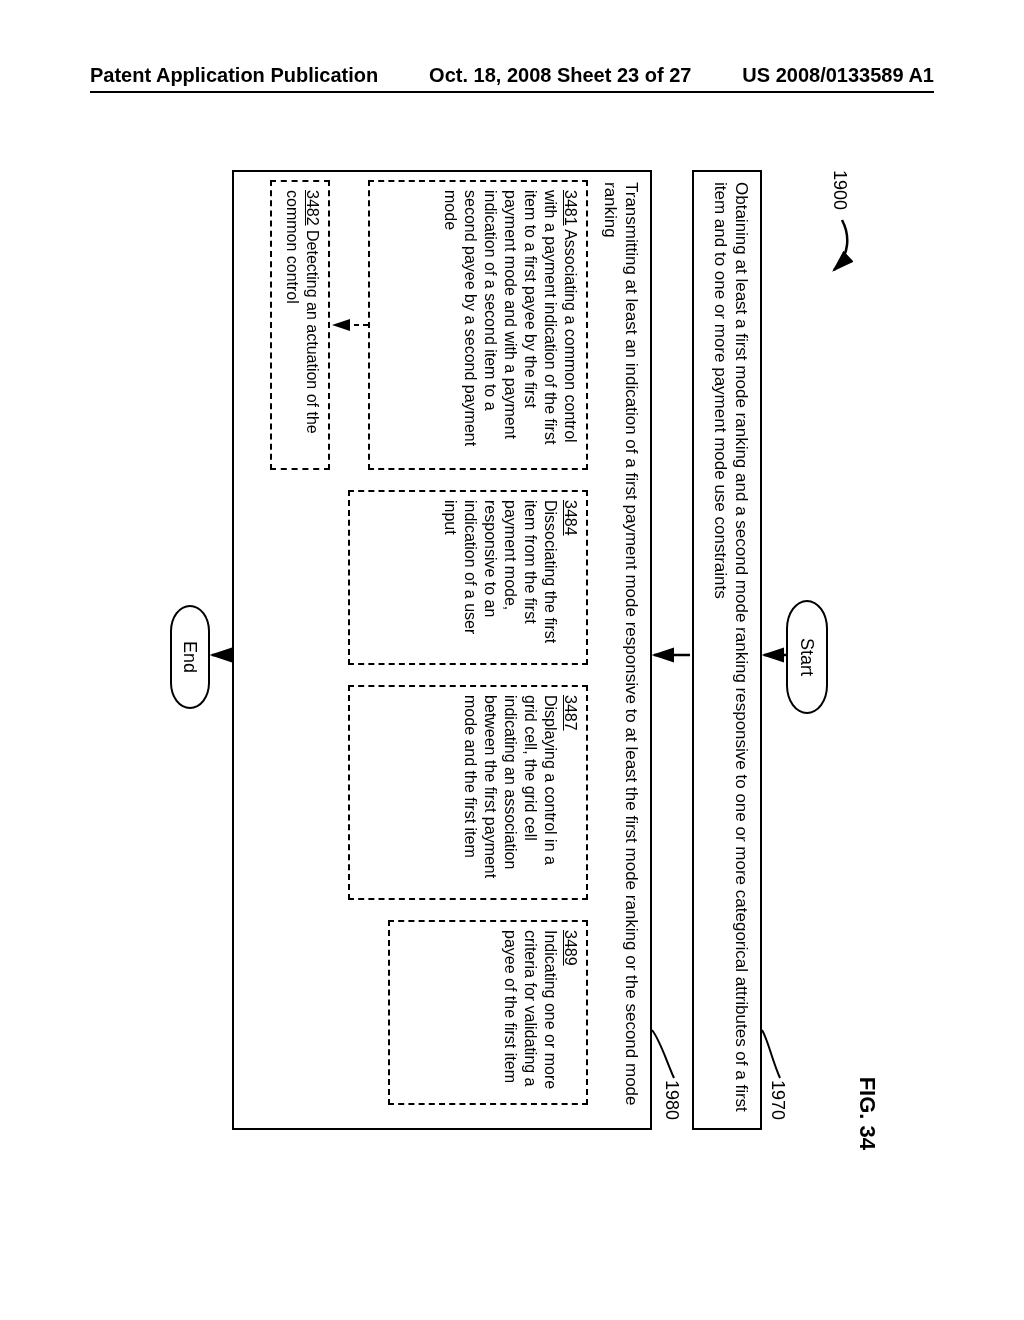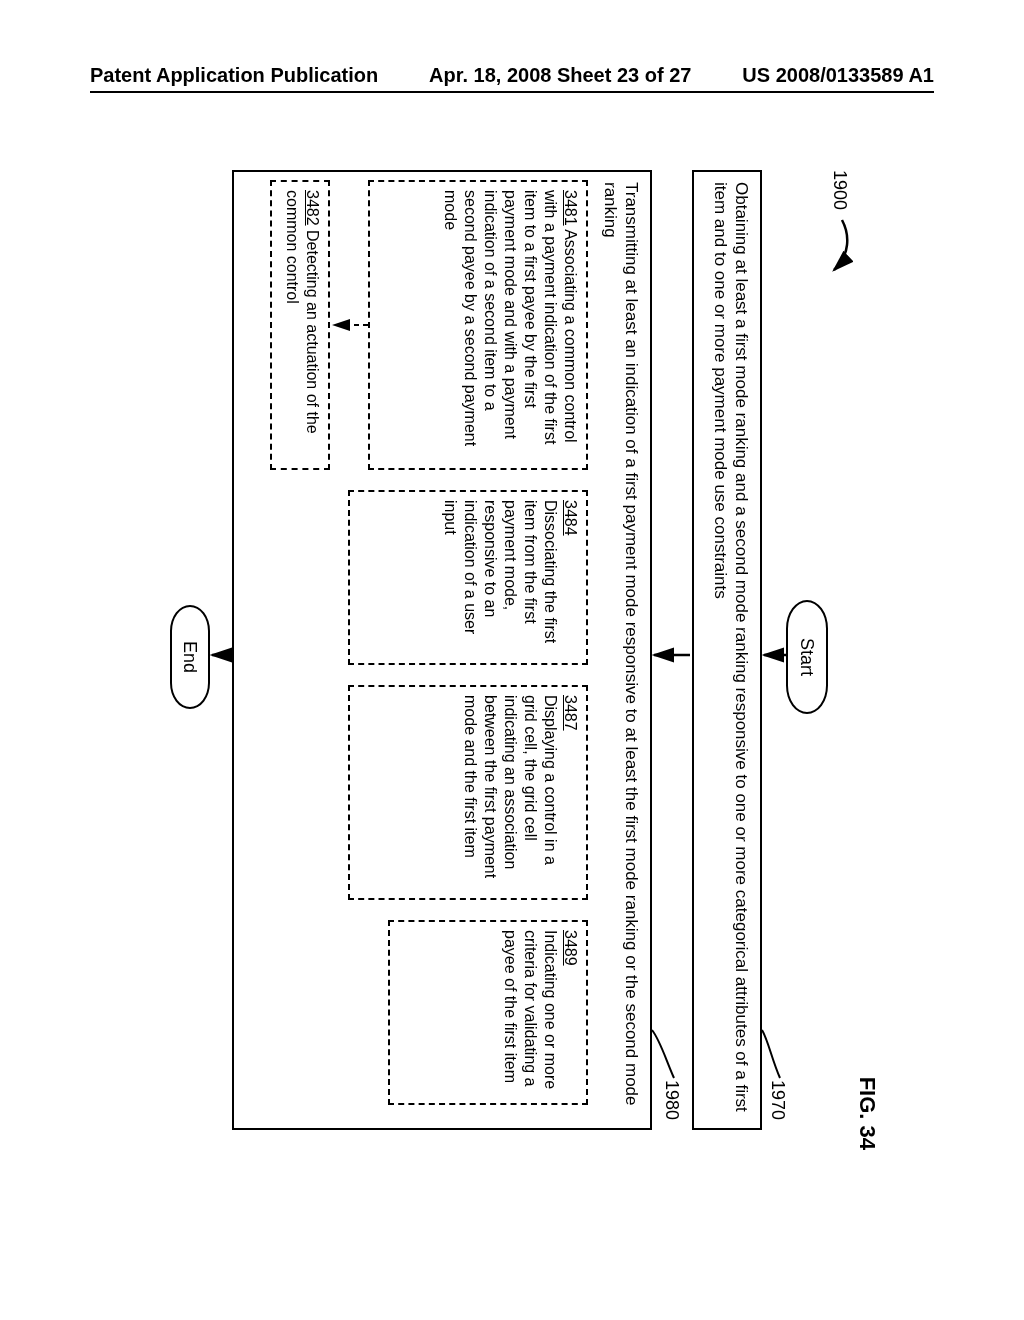--- a/index.html
+++ b/index.html
@@ -91,21 +91,21 @@
   }
   .u { text-decoration: underline; }
   svg.arrows { position:absolute; top:0; left:0; width:1000px; height:740px; pointer-events:none; }
 </style>
 </head>
 <body>
 
 <div class="page">
   <div class="header">
     <span>Patent Application Publication</span>
-    <span>Apr. 18, 2008  Sheet 23 of 27</span>
+    <span>Oct. 18, 2008  Sheet 23 of 27</span>
     <span>US 2008/0133589 A1</span>
   </div>
 
   <div class="content-area">
     <div class="fig-wrap">
       <div class="fig">
 
         <div class="figlabel" style="top:0; right:10px;">FIG. 34</div>
 
         <div class="refnum" style="top:30px; left:10px;"><span>1900</span></div>

